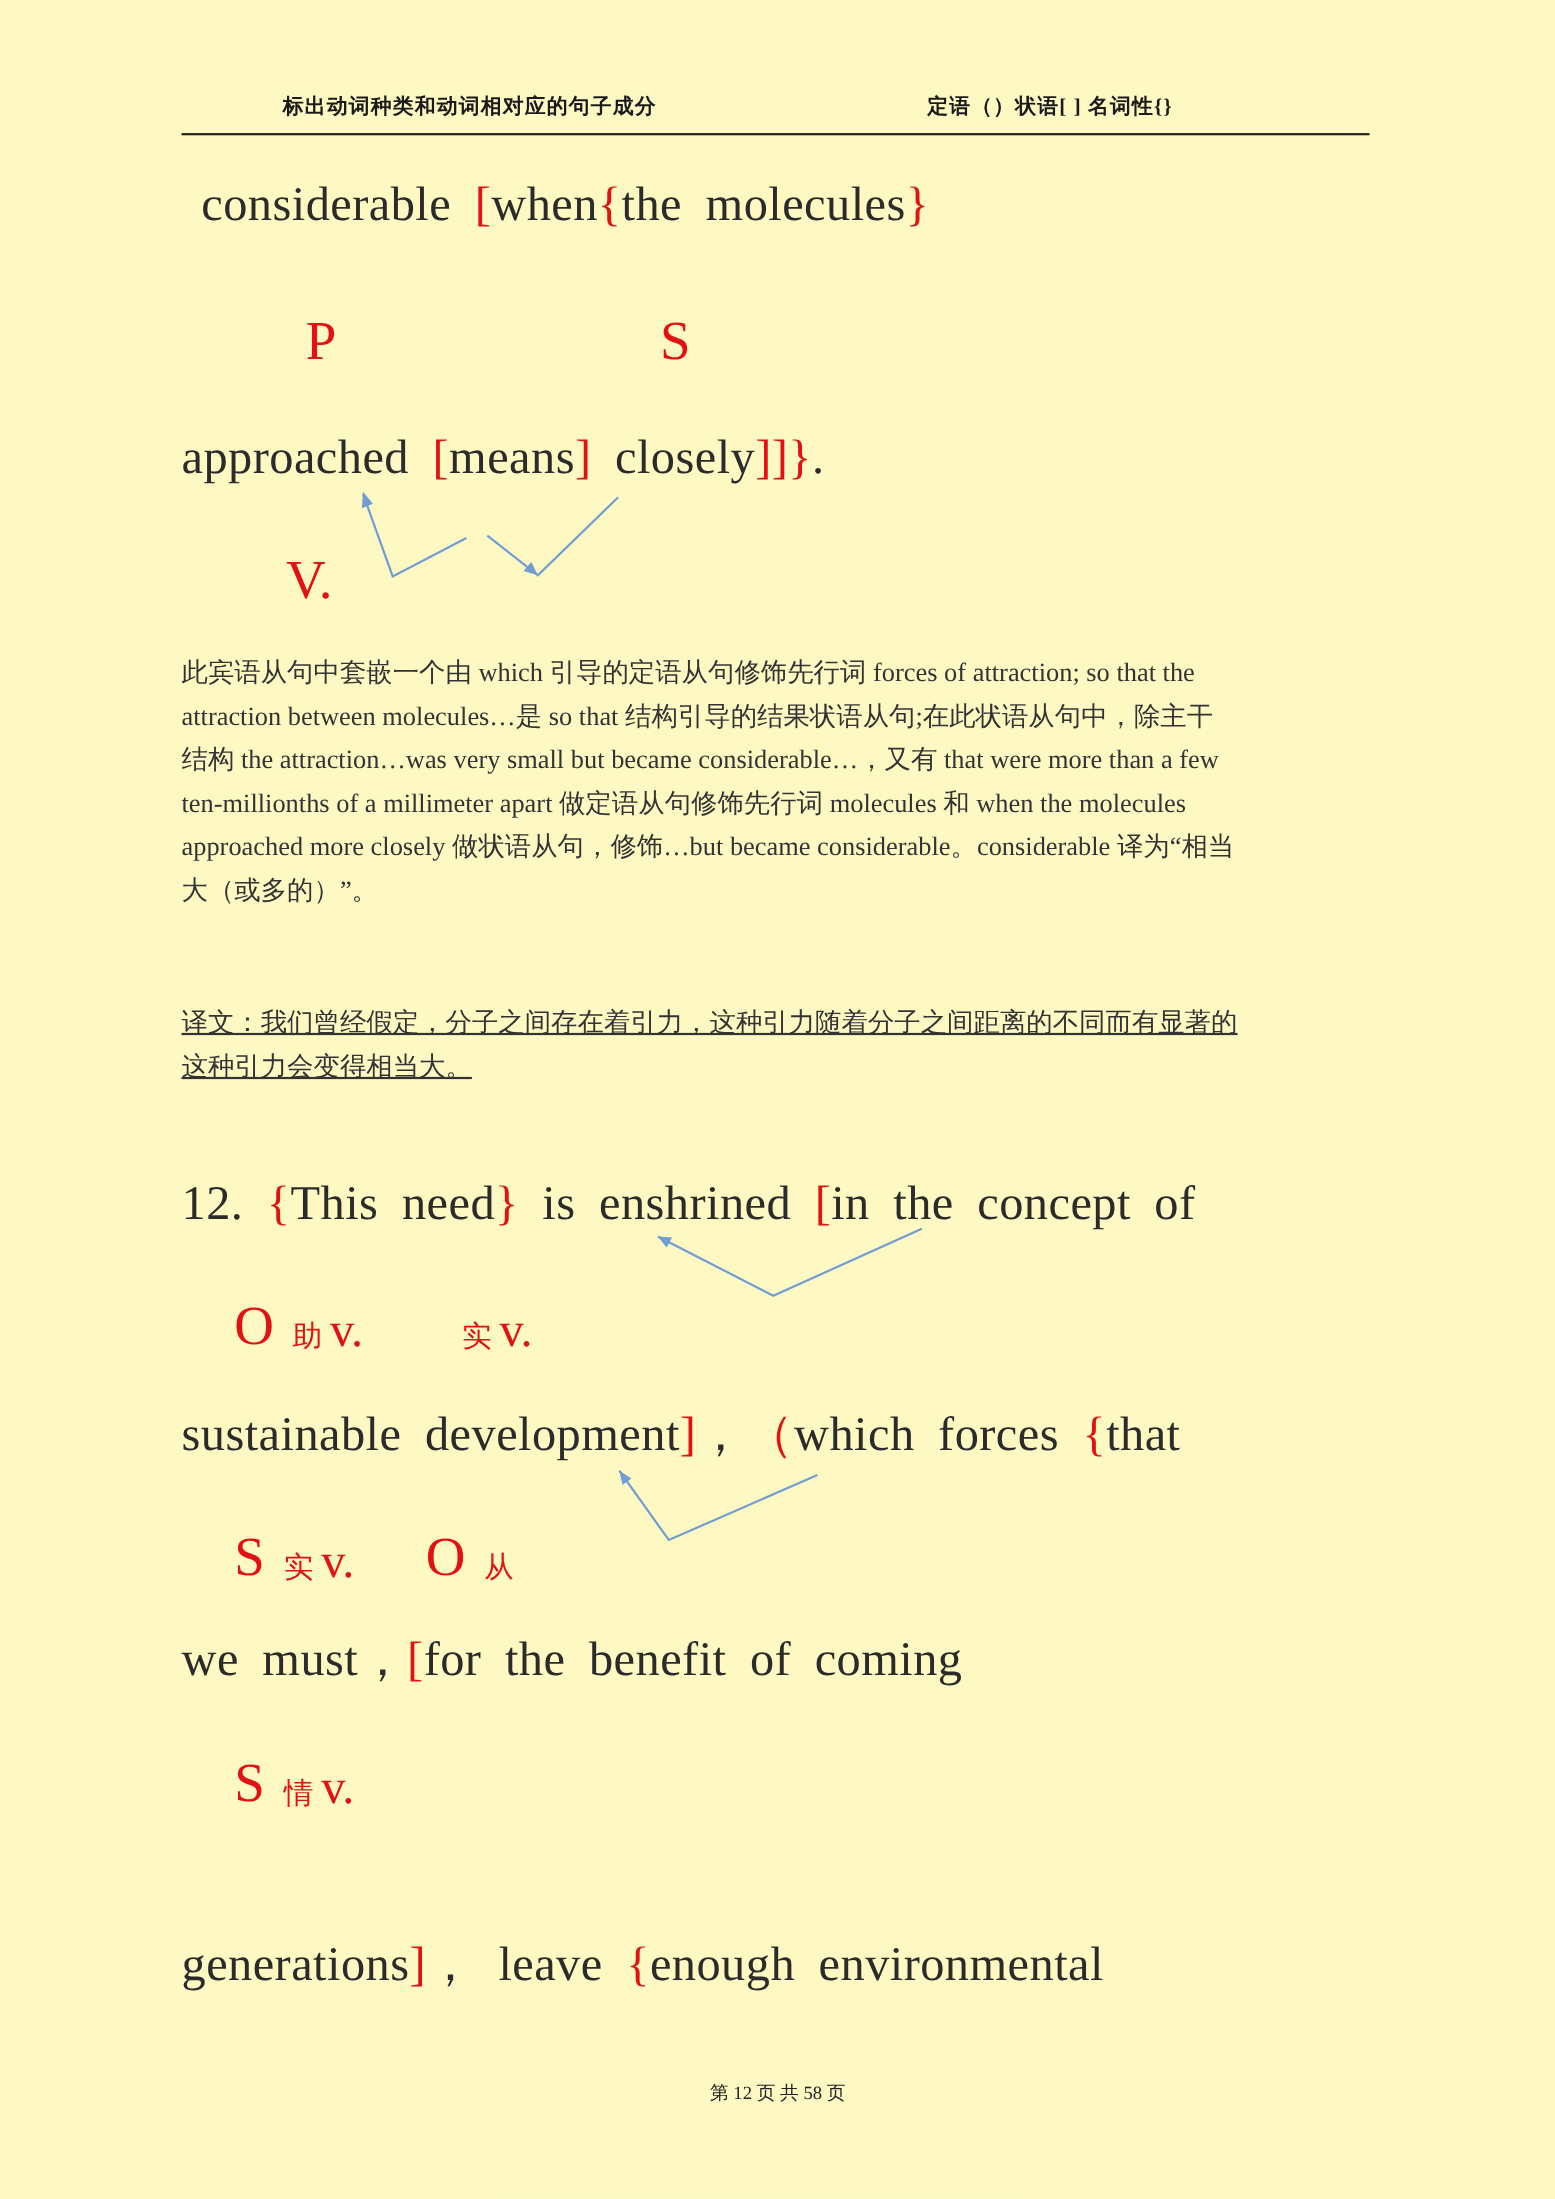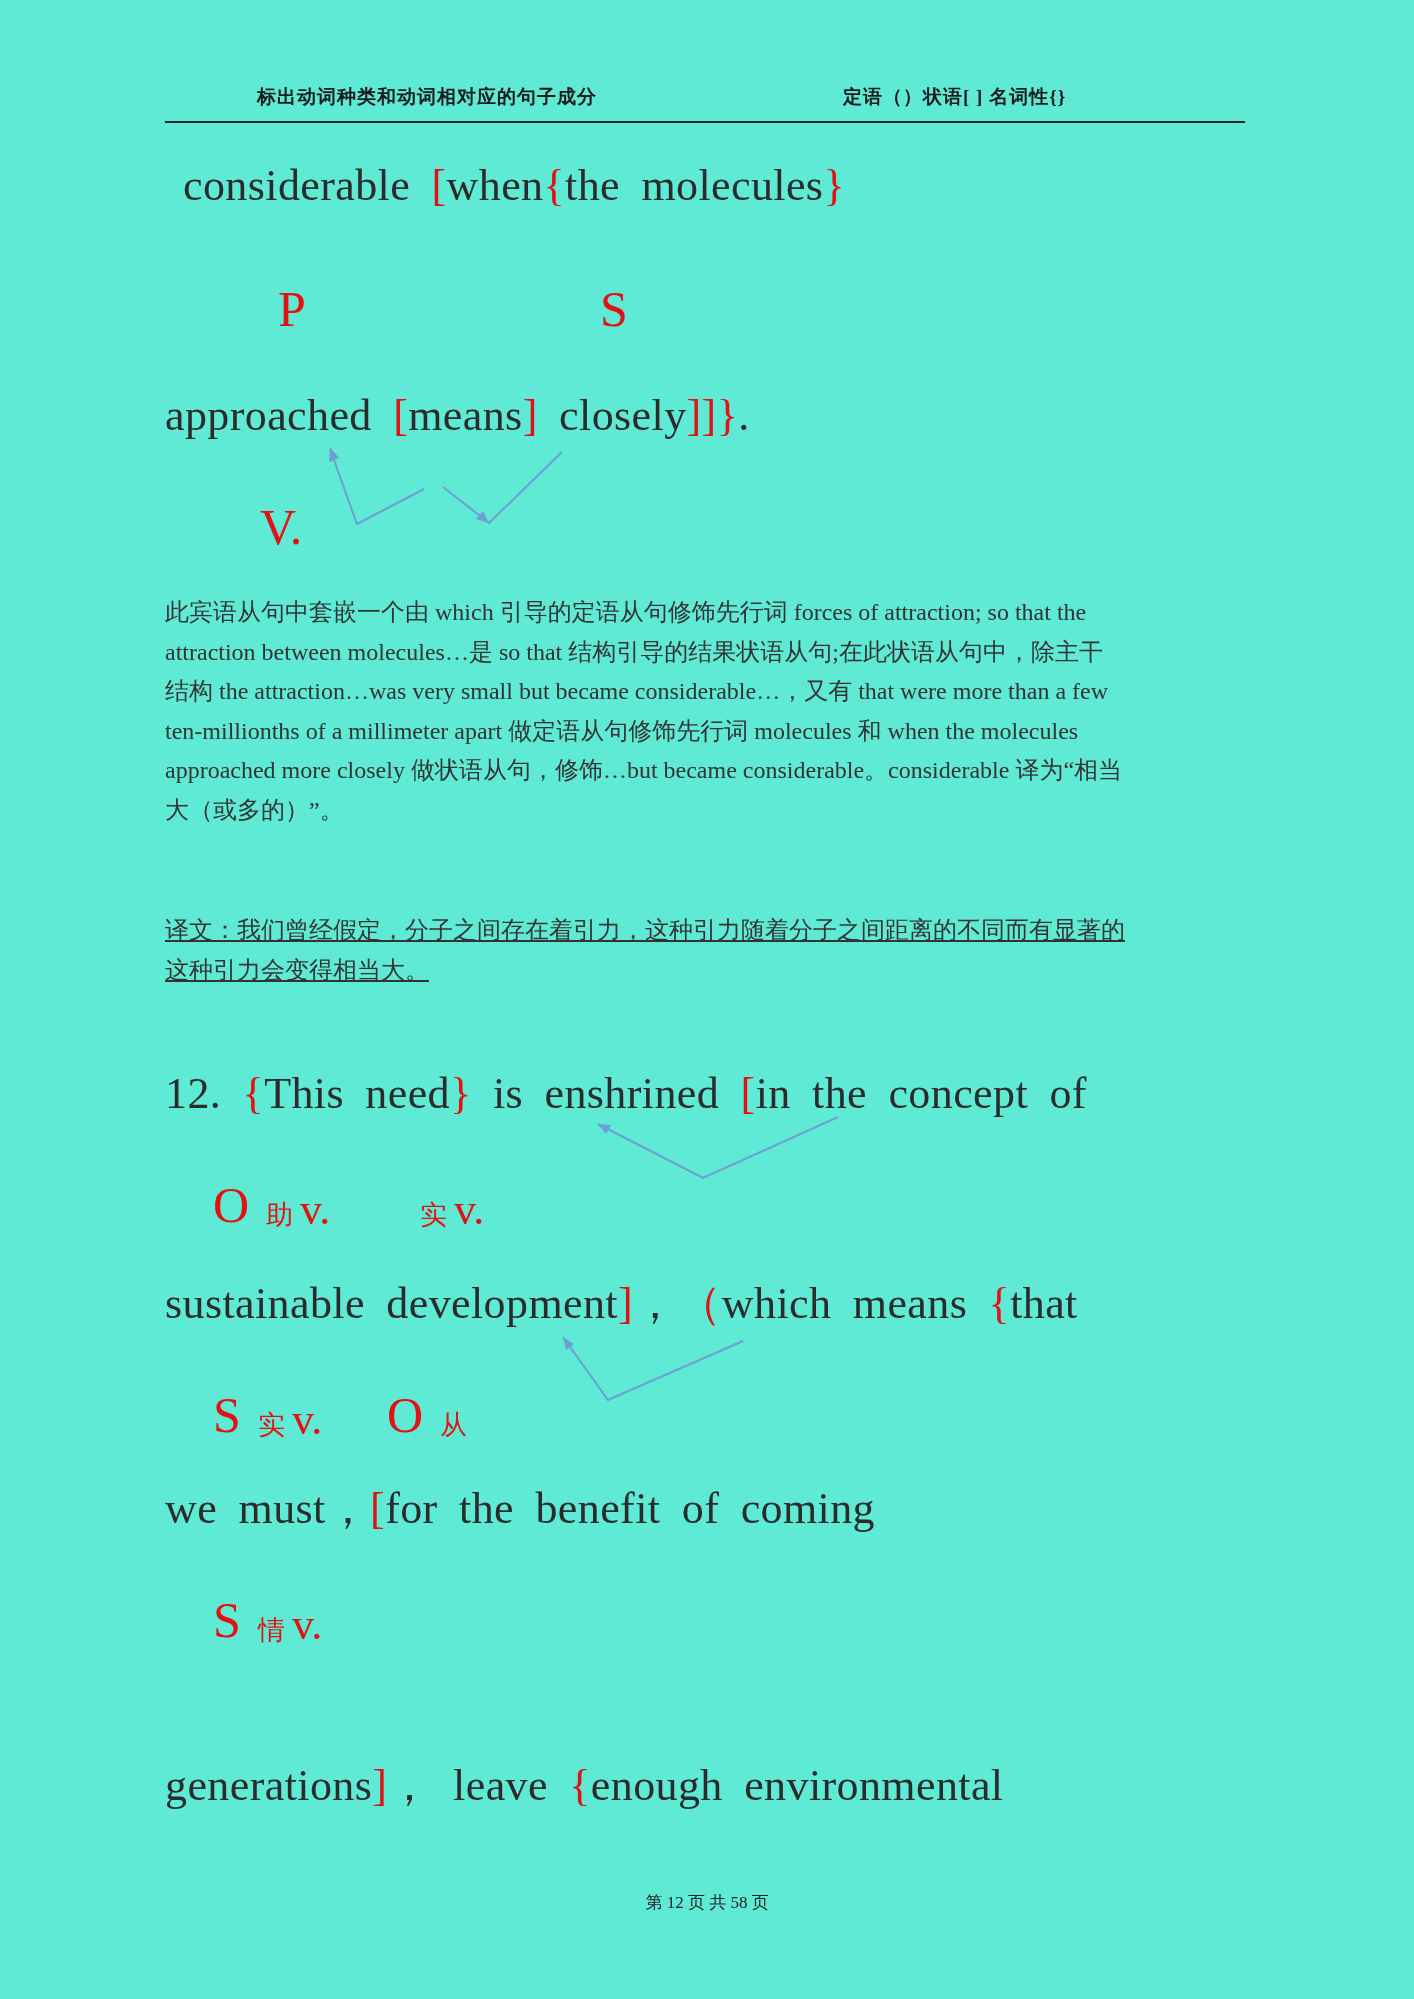--- a/index.html
+++ b/index.html
@@ -4,21 +4,21 @@
 <style>
   :root{
     --red:#e31212;
     --blue:#6f9ed4;
     --ink:#2b2b2b;
   }
   html,body{margin:0;padding:0;background:#ffffff;}
   .page{
     position:relative;
     width:1414px;height:1999px;
-    background:#5eead4;
+    background:#fef9c3;
     font-family:"Liberation Serif", serif;
     color:var(--ink);
     overflow:hidden;
   }
   
   .header-left{
     position:absolute;left:257px;top:84px;
     font-size:19px;font-weight:bold;color:#1a1a1a;
     letter-spacing:1px;
     font-family:"Liberation Serif", serif;
@@ -103,21 +103,21 @@
   </div>
 
   <div class="bigline" style="top:1066px;"><span class="seg-k">12. </span><span class="seg-r">{</span><span class="seg-k">This need</span><span class="seg-r">}</span><span class="seg-k"> is enshrined </span><span class="seg-r">[</span><span class="seg-k">in the concept of</span></div>
 
   <span class="mark mark-big" style="left:213px;top:1180px;">O</span>
   <span class="mark mark-small" style="left:266px;top:1202px;">助</span>
   <span class="mark mark-v" style="left:300px;top:1188px;">v.</span>
   <span class="mark mark-small" style="left:420px;top:1202px;">实</span>
   <span class="mark mark-v" style="left:454px;top:1188px;">v.</span>
 
-  <div class="bigline" style="top:1276px;"><span class="seg-k">sustainable development</span><span class="seg-r">]</span><span class="seg-k">，</span><span class="seg-r">（</span><span class="seg-k">which means </span><span class="seg-r">{</span><span class="seg-k">that</span></div>
+  <div class="bigline" style="top:1276px;"><span class="seg-k">sustainable development</span><span class="seg-r">]</span><span class="seg-k">，</span><span class="seg-r">（</span><span class="seg-k">which forces </span><span class="seg-r">{</span><span class="seg-k">that</span></div>
 
   <span class="mark mark-big" style="left:213px;top:1390px;">S</span>
   <span class="mark mark-small" style="left:258px;top:1412px;">实</span>
   <span class="mark mark-v" style="left:292px;top:1398px;">v.</span>
   <span class="mark mark-big" style="left:387px;top:1390px;">O</span>
   <span class="mark mark-small" style="left:440px;top:1412px;">从</span>
 
   <div class="bigline" style="top:1481px;"><span class="seg-k">we must</span><span class="seg-k">，</span><span class="seg-r">[</span><span class="seg-k">for the benefit of coming</span></div>
 
   <span class="mark mark-big" style="left:213px;top:1595px;">S</span>

